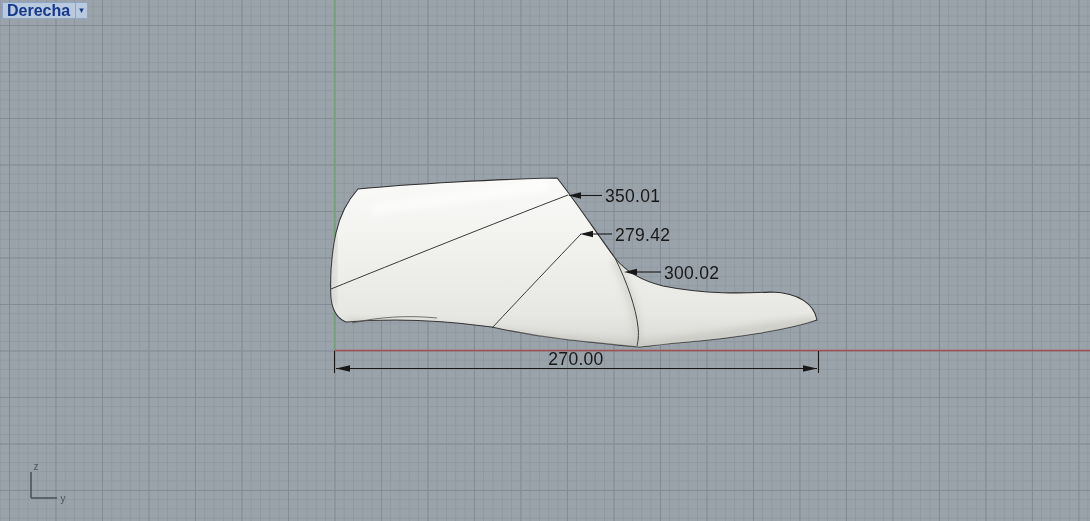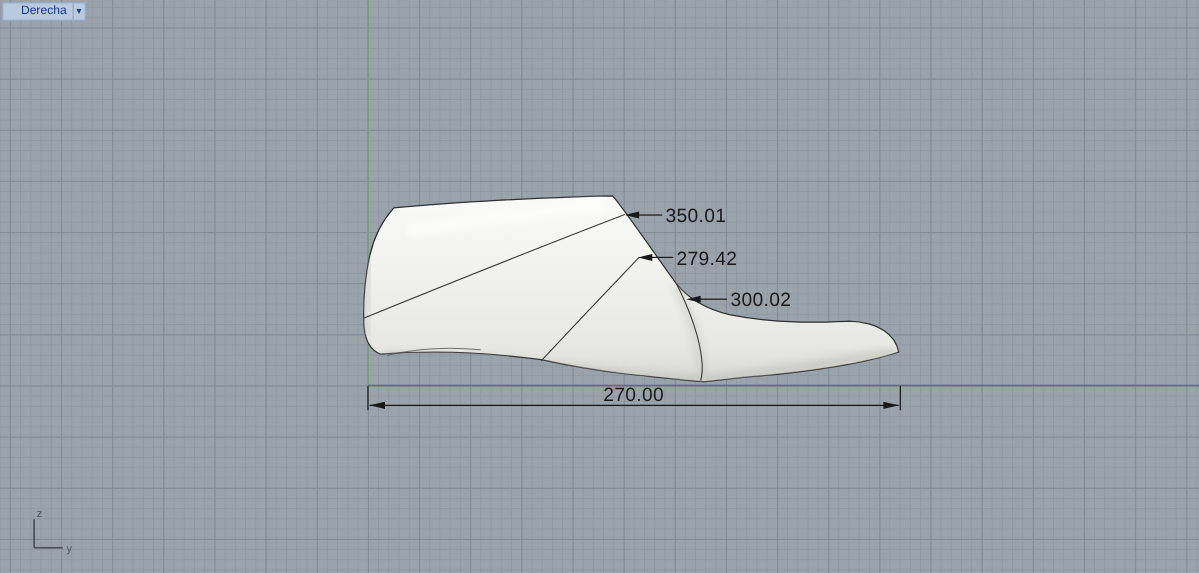--- a/index.html
+++ b/index.html
@@ -61,22 +61,22 @@
   .vp-label{
     position:absolute;left:2px;top:2px;
     display:flex;align-items:center;
     background:var(--c-viewport_label_bg);
     border:1px solid #8fa6c4;
     height:17px;
     user-select:none;
   }
   .vp-title{
     color:var(--c-viewport_label_text);
-    font-size:11px;font-weight:normal;
-    padding:0 5px 1px 16px;
+    font-size:16px;font-weight:bold;
+    padding:0 5px 1px 4px;
     line-height:15px;
   }
   .vp-sep{width:1px;height:15px;background:#8fa6c4;}
   .vp-caret{
     color:var(--c-viewport_label_text);
     font-size:9px;
     padding:0 3px 1px 3px;
     line-height:15px;
   }
 </style>

